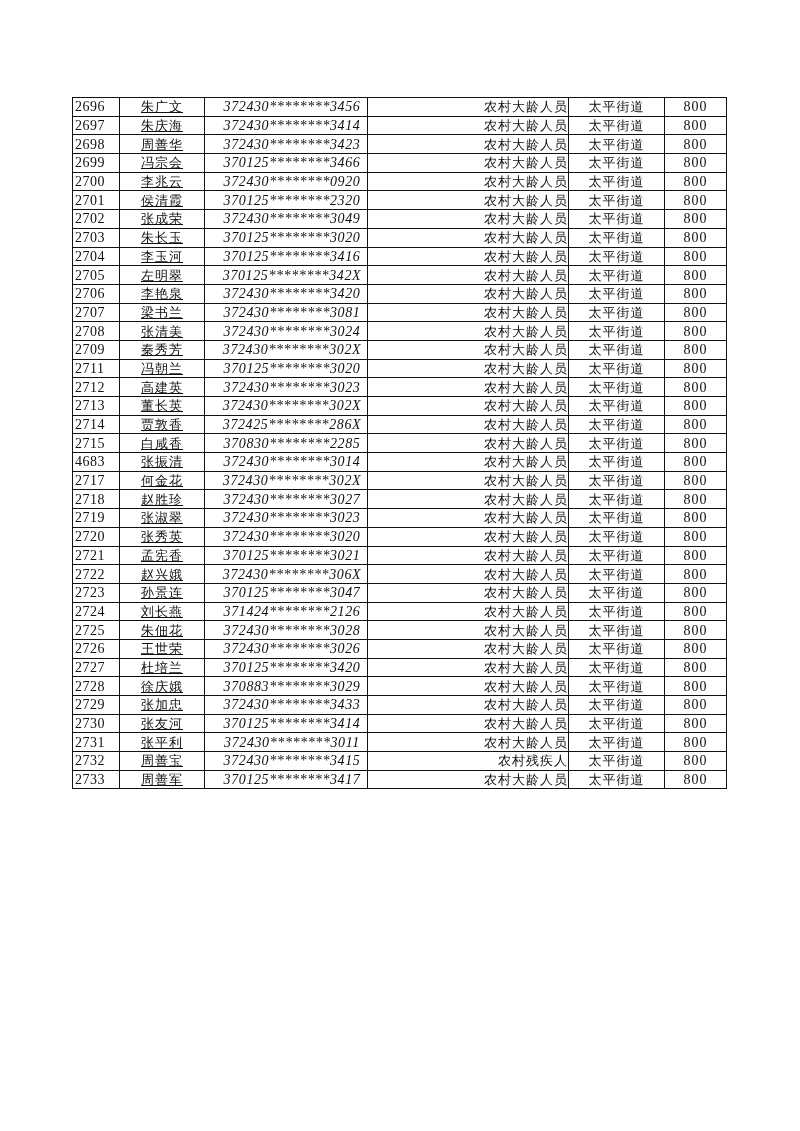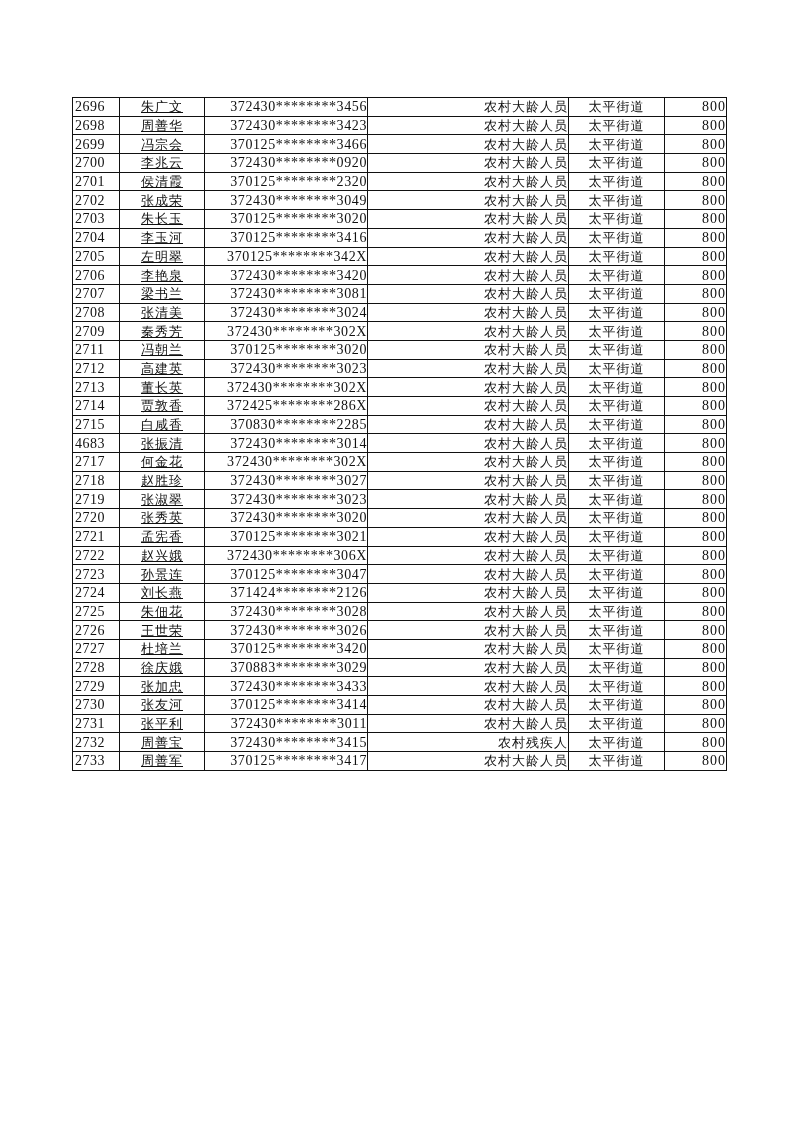--- a/index.html
+++ b/index.html
@@ -34,24 +34,24 @@
       border: 1px solid #111111;
       height: 17.7px;
       padding: 0;
       line-height: 17px;
       white-space: nowrap;
       overflow: hidden;
       text-align: center;
     }
     table.roster td.c-no { text-align: left; padding-left: 2px; letter-spacing: 0.5px; }
     table.roster td.c-name { letter-spacing: 1px; text-decoration: underline; }
-    table.roster td.c-id { text-align: right; padding-left: 12px; font-family: "Liberation Serif", "DejaVu Serif", serif; letter-spacing: 0.6px; font-size: 14px; }
+    table.roster td.c-id { text-align: center; padding-left: 12px; font-family: "Liberation Serif", "DejaVu Serif", serif; letter-spacing: 0.6px; font-size: 14px; font-style: italic; }
     table.roster td.c-cat { letter-spacing: 1px; text-align: right; }
     table.roster td.c-street { letter-spacing: 1px; }
-    table.roster td.c-amt { letter-spacing: 1px; font-family: "Liberation Serif", "DejaVu Serif", serif; font-size: 14px; text-align: right; }
+    table.roster td.c-amt { letter-spacing: 1px; font-family: "Liberation Serif", "DejaVu Serif", serif; font-size: 14px; }
     table.roster td.c-no, table.roster td.c-amt { font-family: "Liberation Serif", "DejaVu Serif", serif; font-size: 14px; }
   </style>
 </head>
 <body>
 
 <div class="page">
   <table class="roster">
     <colgroup>
       <col style="width:47px">
       <col style="width:85px">
@@ -63,20 +63,28 @@
     <tbody id="roster-body">
     <tr>
           <td class="c-no">2696</td>
           <td class="c-name">朱广文</td>
           <td class="c-id">372430********3456</td>
           <td class="c-cat">农村大龄人员</td>
           <td class="c-street">太平街道</td>
           <td class="c-amt">800</td>
         </tr>
         <tr>
+          <td class="c-no">2697</td>
+          <td class="c-name">朱庆海</td>
+          <td class="c-id">372430********3414</td>
+          <td class="c-cat">农村大龄人员</td>
+          <td class="c-street">太平街道</td>
+          <td class="c-amt">800</td>
+        </tr>
+        <tr>
           <td class="c-no">2698</td>
           <td class="c-name">周善华</td>
           <td class="c-id">372430********3423</td>
           <td class="c-cat">农村大龄人员</td>
           <td class="c-street">太平街道</td>
           <td class="c-amt">800</td>
         </tr>
         <tr>
           <td class="c-no">2699</td>
           <td class="c-name">冯宗会</td>

